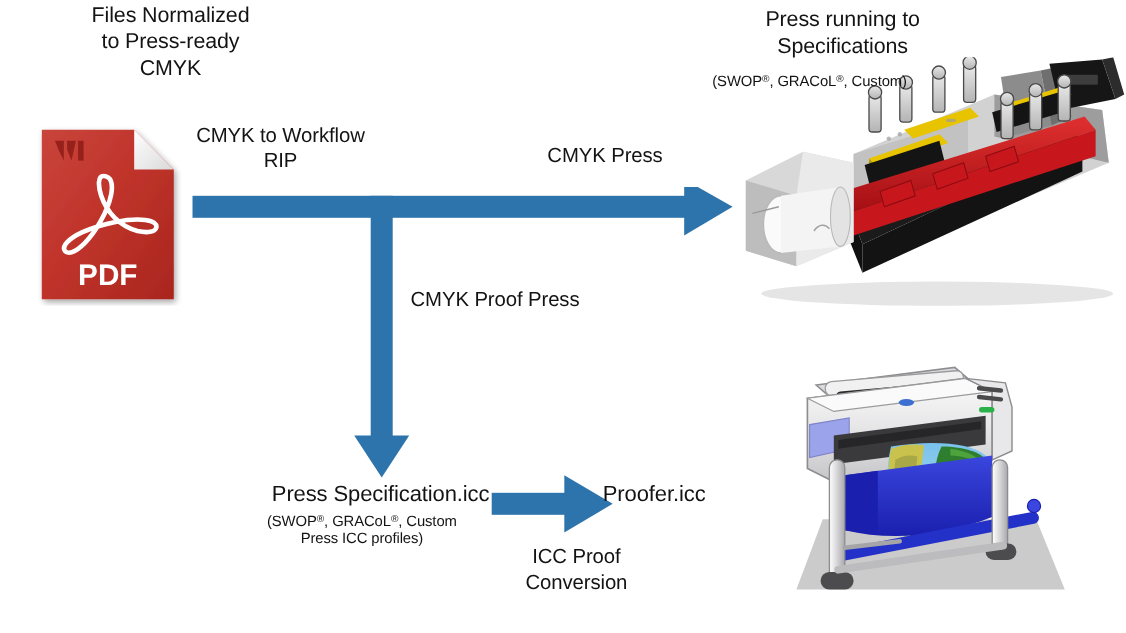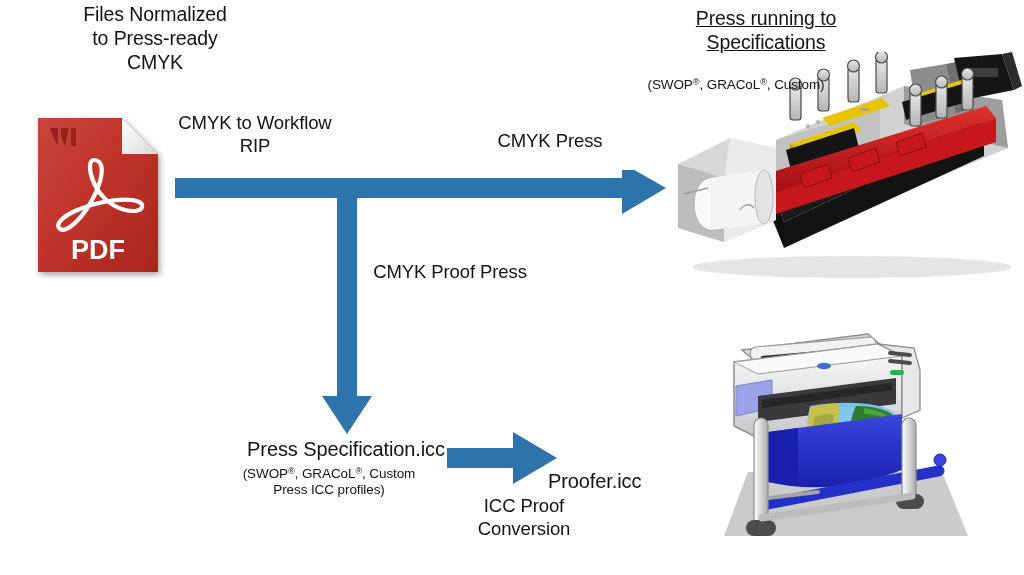--- a/index.html
+++ b/index.html
@@ -28,33 +28,33 @@
     color: #131313;
     white-space: pre-line;
     letter-spacing: -0.1px;
   }
   .t-main   { font-size: 19.5px; font-weight: 400; padding-left: 30px; }
   .t-sub    { font-size: 13.5px; font-weight: 400; }
   .t-label  { font-size: 18.5px; font-weight: 400; }
 
   
   #heading-files   { left: 0px;   top: 3px;   width: 250px; }
-  #heading-press   { left: 588px; top: 7px;   width: 296px; text-decoration: underline; }
-  #heading-press-sub { left: 588px; top: 66px; width: 296px; margin-top: 11px; }
+  #heading-press   { left: 588px; top: 7px;   width: 296px; }
+  #heading-press-sub { left: 588px; top: 66px; width: 296px; }
 
   
   #label-rip       { left: 145px; top: 112px; width: 220px; }
   #label-plates    { left: 460px; top: 130px; width: 180px; }
   #label-proof     { left: 350px; top: 261px; width: 200px; }
   #label-icc-conv  { left: 440px; top: 495px; width: 168px; }
 
   
   #label-pressspec { left: 212px; top: 437px; width: 268px; font-size: 20px; }
   #label-pressspec-sub { left: 186px; top: 466px; width: 286px; }
-  #label-proofer   { left: 548px; top: 437px; width: 200px; font-size: 20px; text-align: left; margin-top: 32px; }
+  #label-proofer   { left: 548px; top: 437px; width: 200px; font-size: 20px; text-align: left; }
 
   
   .art { position: absolute; }
   #pdf-icon      { left: 30px;  top: 112px; width: 136px; height: 166px; }
   #arrow-tee     { left: 170px; top: 170px; width: 500px; height: 268px; }
   #arrow-icc     { left: 443px; top: 430px; width: 118px; height: 56px; }
   #press-art     { left: 672px; top: 52px;  width: 352px; height: 232px; }
   #proofer-art   { left: 706px; top: 322px; width: 300px; height: 248px; }
 </style>
 </head>

